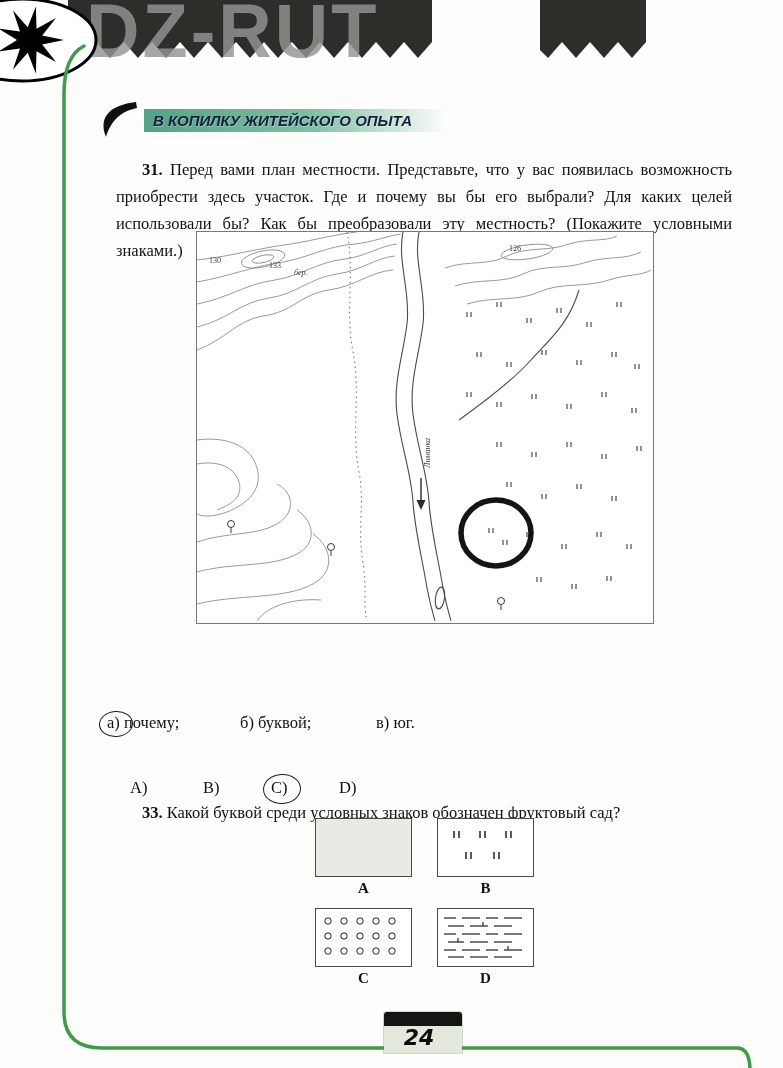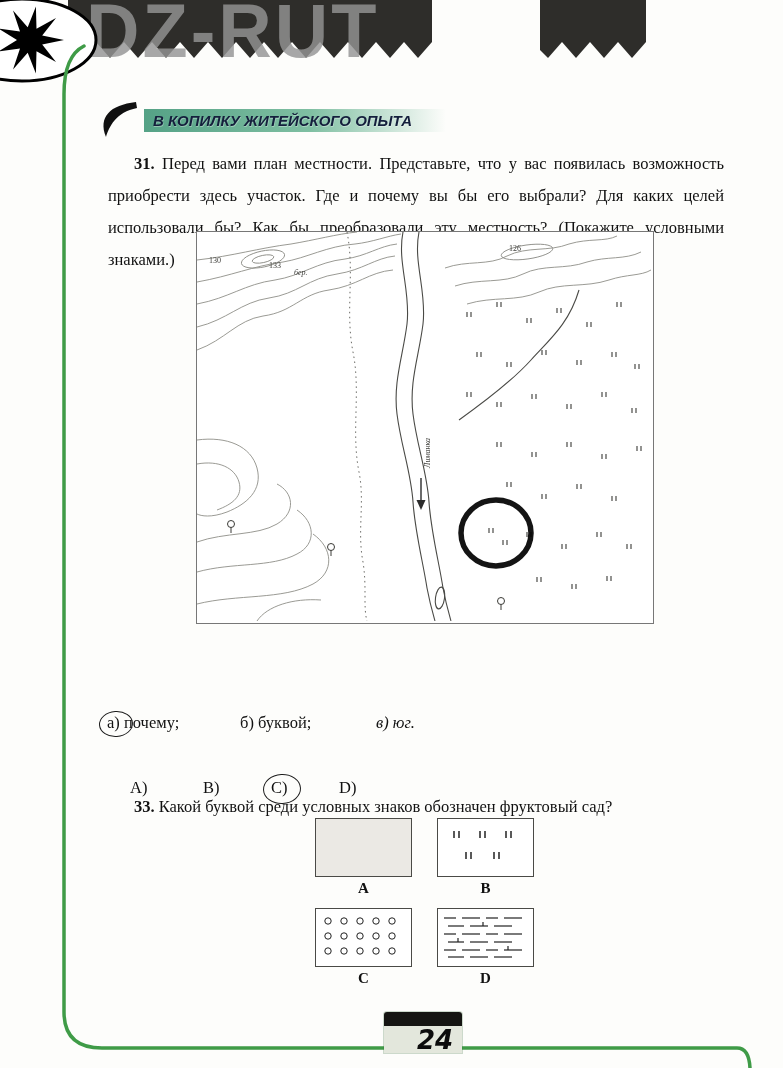--- a/index.html
+++ b/index.html
@@ -27,22 +27,22 @@
   .badge{position:absolute;display:flex;align-items:center;z-index:5;}
   .badge-swoosh{margin-right:6px;}
   .badge-label{font-family:"Liberation Sans",sans-serif;font-style:italic;font-weight:bold;
     font-size:15px;color:#141f3c;padding:3px 34px 3px 9px;white-space:nowrap;
     background:linear-gradient(90deg,#55a286 0%,#7fbfa2 55%,rgba(127,191,162,0) 100%);
     text-shadow:0.5px 0.5px 0 rgba(255,255,255,0.35);}
   .badge-1{left:96px;top:101px;}
   .badge-2{left:96px;top:646px;}
 
   
-  .task-par{position:absolute;left:104px;width:616px;margin:4px;text-align:justify;
-    font-size:16.5px;line-height:32px;text-indent:26px;z-index:5;}
+  .task-par{position:absolute;left:104px;width:616px;margin:12px;text-align:justify;
+    font-size:16.5px;line-height:27px;text-indent:26px;z-index:5;}
   .tnum{font-weight:bold;}
   .t31{top:144px;}
   .t32-line{top:688px;}
   .t33-line{top:787px;}
   .opt-row{position:absolute;left:104px;width:616px;margin:0;font-size:16.5px;z-index:5;}
   .opt32{top:713px;}
   .opt33{top:778px;}
   .opt{position:absolute;white-space:nowrap;}
   .circle-mark{position:absolute;border:1.7px solid #1b1b1b;border-radius:50%;z-index:6;pointer-events:none;}
 
@@ -64,22 +64,22 @@
   .sym-label{position:absolute;width:97px;text-align:center;font-weight:bold;font-size:15px;z-index:5;}
   .lab-a{left:315px;top:880px;}
   .lab-b{left:437px;top:880px;}
   .lab-c{left:315px;top:970px;}
   .lab-d{left:437px;top:970px;}
 
   
   .page-tab{position:absolute;left:384px;top:1012px;width:78px;height:41px;z-index:6;
     background:#e3e7dc;border-radius:3px 3px 0 0;box-shadow:0 0 0 1px rgba(60,110,60,0.25);}
   .page-tab .cap{position:absolute;left:0;top:0;width:78px;height:14px;background:#151512;border-radius:3px 3px 0 0;}
-  .page-tab .num{position:absolute;left:16px;top:13px;width:70px;text-align:center;
-    font-family:"DejaVu Sans",sans-serif;font-weight:bold;font-style:italic;font-size:26px;color:#0c0c0c;}
+  .page-tab .num{position:absolute;left:0;top:13px;width:70px;text-align:center;
+    font-family:"DejaVu Sans",sans-serif;font-weight:bold;font-style:italic;font-size:22px;color:#0c0c0c;}
 </style>
 </head>
 <body>
 
 <div class="page">
 
   <div class="banner-left"></div>
   <div class="banner-right"></div>
   <div class="watermark">DZ-RUT</div>
 
@@ -302,21 +302,21 @@
       </g>
 
       <ellipse cx="299" cy="301" rx="35" ry="33" fill="none" stroke="#000" stroke-width="5.5" opacity="0.92"></ellipse>
     </svg>
   </div>
 
 
   <div class="opt-row opt32">
     <span class="opt" style="left:3px;"><span>а)</span> <span>почему;</span></span>
     <span class="opt" style="left:136px;"><span>б)</span> <span>буквой;</span></span>
-    <span class="opt" style="left:272px;font-style:italic;"><span>в)</span> <span>юг.</span></span>
+    <span class="opt" style="left:272px;"><span>в)</span> <span>юг.</span></span>
   </div>
   <div class="circle-mark" style="left:99px;top:711px;width:32px;height:24px;transform:rotate(-4deg);"></div>
 
   <p class="task-par t33-line"><span class="tnum">33.</span>
     <span>Какой буквой среди условных знаков обозначен фруктовый сад?</span></p>
   <div class="opt-row opt33">
     <span class="opt" style="left:26px;">А)</span>
     <span class="opt" style="left:99px;">В)</span>
     <span class="opt" style="left:167px;">С)</span>
     <span class="opt" style="left:235px;">D)</span>

